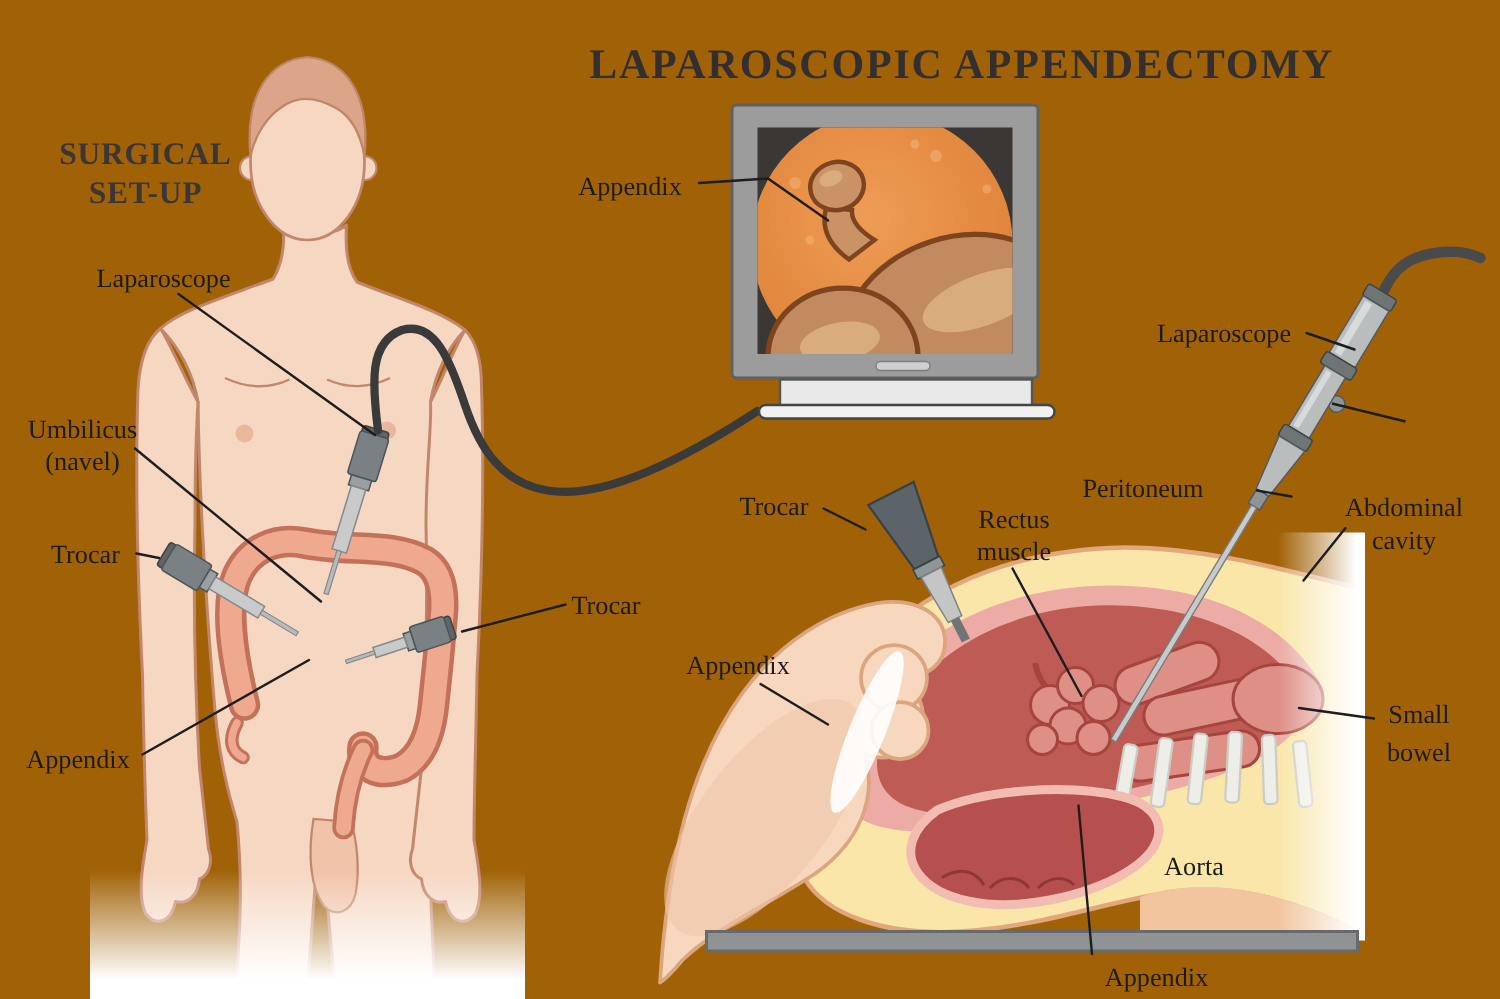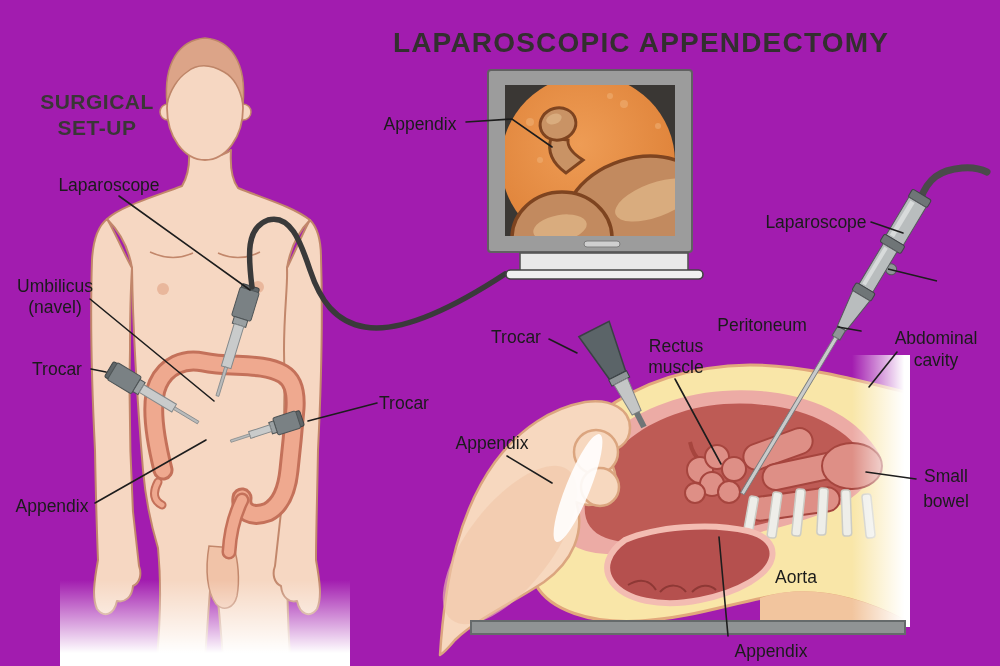--- a/index.html
+++ b/index.html
@@ -1,17 +1,17 @@
 <!DOCTYPE html>
 <html><head>
 <meta charset="utf-8">
 <style>
   html,body{margin:0;padding:0;background:#ffffff;}
-  .stage{position:relative;width:1000px;height:666px;background:#a21caf;overflow:hidden;
-         font-family:Liberation Sans, sans-serif;}
+  .stage{position:relative;width:1000px;height:666px;background:#a16207;overflow:hidden;
+         font-family:Liberation Serif, serif;}
   svg{position:absolute;left:0;top:0;}
   text{fill:#1b1b1b;}
   .lbl{font-size:17.5px;}
   .heading{font-size:21px;font-weight:bold;fill:#3a3636;letter-spacing:.5px;}
   .title{font-size:28px;font-weight:bold;fill:#332f2f;letter-spacing:1.2px;}
   .leader{stroke:#1d1d1d;stroke-width:1.6;fill:none;stroke-linecap:round;}
 </style>
 </head>
 <body>
 

